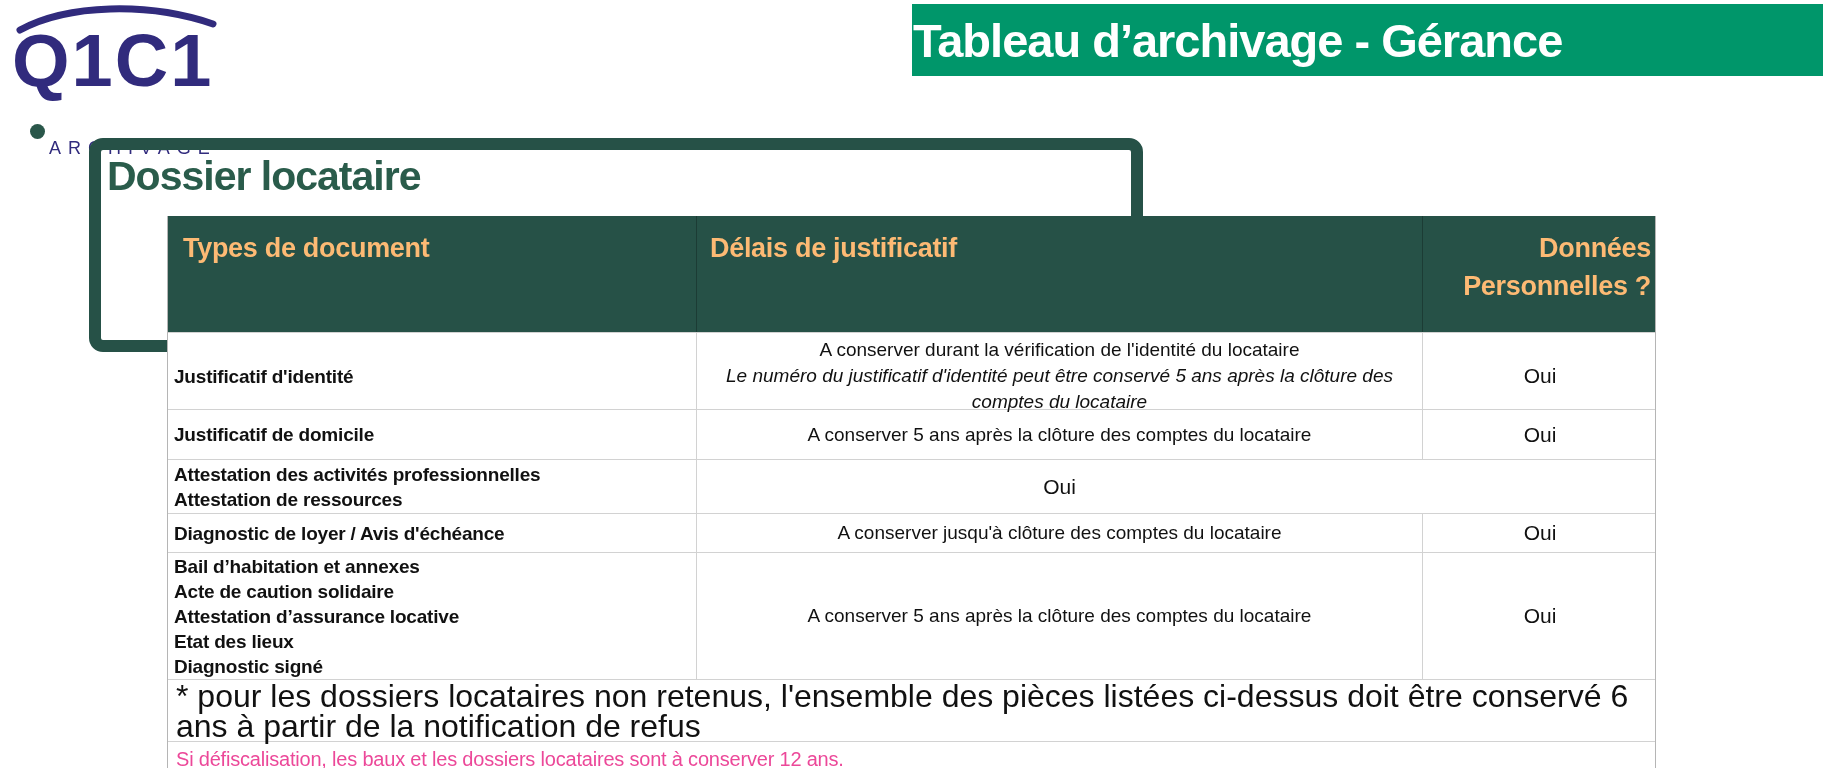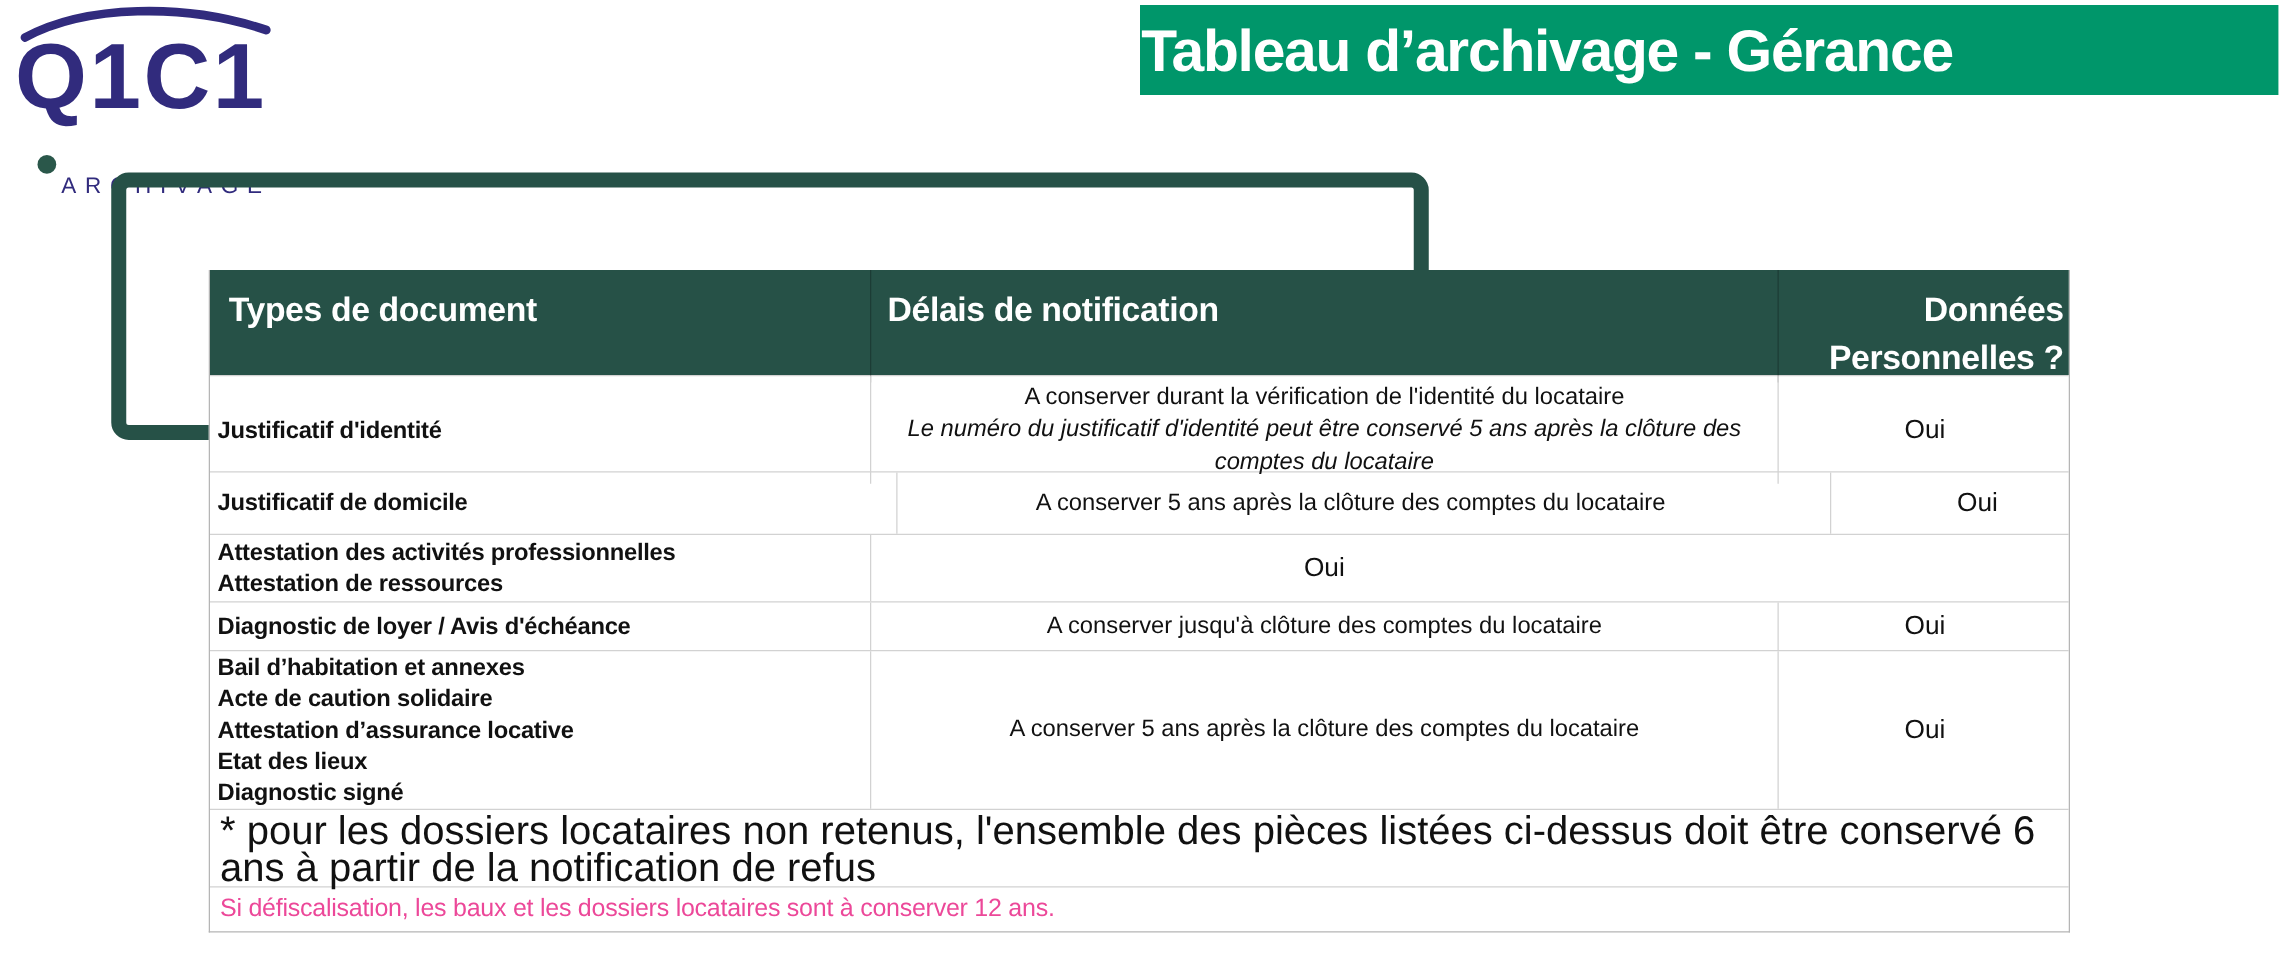--- a/index.html
+++ b/index.html
@@ -55,21 +55,21 @@
 
   
   .table{
     position:absolute;left:167px;top:216px;width:1489px;z-index:3;
     background:#ffffff;box-sizing:border-box;
     border-left:1px solid var(--line-outer);
     border-right:1px solid var(--line-outer);
     border-bottom:1px solid var(--line-outer);
   }
   .grid-row{display:grid;grid-template-columns:528px 726px 235px;box-sizing:border-box;}
-  .header-row{height:84px;background:var(--dark-green);color:#ffffff;}
+  .header-row{height:116px;background:var(--dark-green);color:#fdba74;}
   .header-cell{
     box-sizing:border-box;padding-top:13px;font-weight:bold;font-size:27px;
     line-height:1.42;letter-spacing:-0.3px;
   }
   .header-cell.h1{padding-left:15px;}
   .header-cell.h2{padding-left:13px;border-left:1px solid rgba(0,0,0,0.25);}
   .header-cell.h3{padding-left:13px;border-left:1px solid rgba(0,0,0,0.25);padding-right:6px;text-align:right;}
   .body-row{border-top:1px solid var(--line-light);}
   .cell{box-sizing:border-box;display:flex;flex-direction:column;justify-content:center;}
   .cell.c1{align-items:flex-start;padding-left:6px;padding-right:6px;}
@@ -103,41 +103,42 @@
       <span class="dot"></span>
       <span class="subtext">ARCHIVAGE</span>
     </div>
   </div>
 
   <div class="banner">
     <span class="title">Tableau d’archivage - Gérance</span>
   </div>
 
   <div class="frame"></div>
+  <div class="section-title">Dossier locataire</div>
 
   <div class="table">
     <div class="grid-row header-row">
       <div class="header-cell h1">Types de document</div>
-      <div class="header-cell h2">Délais de notification</div>
+      <div class="header-cell h2">Délais de justificatif</div>
       <div class="header-cell h3">Données Personnelles ?</div>
     </div>
     <div>
         <div class="grid-row body-row" style="height: 77px;">
           <div class="cell c1">
             <div class="type-line">Justificatif d'identité</div>
           </div>
           <div class="cell c2">
             <div class="ret-line">A conserver durant la vérification de l'identité du locataire</div>
             <div class="ret-line it">Le numéro du justificatif d'identité peut être conservé 5 ans après la clôture des comptes du locataire</div>
           </div>
           <div class="cell c3">
             <div class="oui">Oui</div>
           </div>
         </div>
-        <div class="grid-row body-row" style="height: 50px; gap: 21px;">
+        <div class="grid-row body-row" style="height: 50px;">
           <div class="cell c1">
             <div class="type-line">Justificatif de domicile</div>
           </div>
           <div class="cell c2">
             <div class="ret-line">A conserver 5 ans après la clôture des comptes du locataire</div>
           </div>
           <div class="cell c3">
             <div class="oui">Oui</div>
           </div>
         </div>

